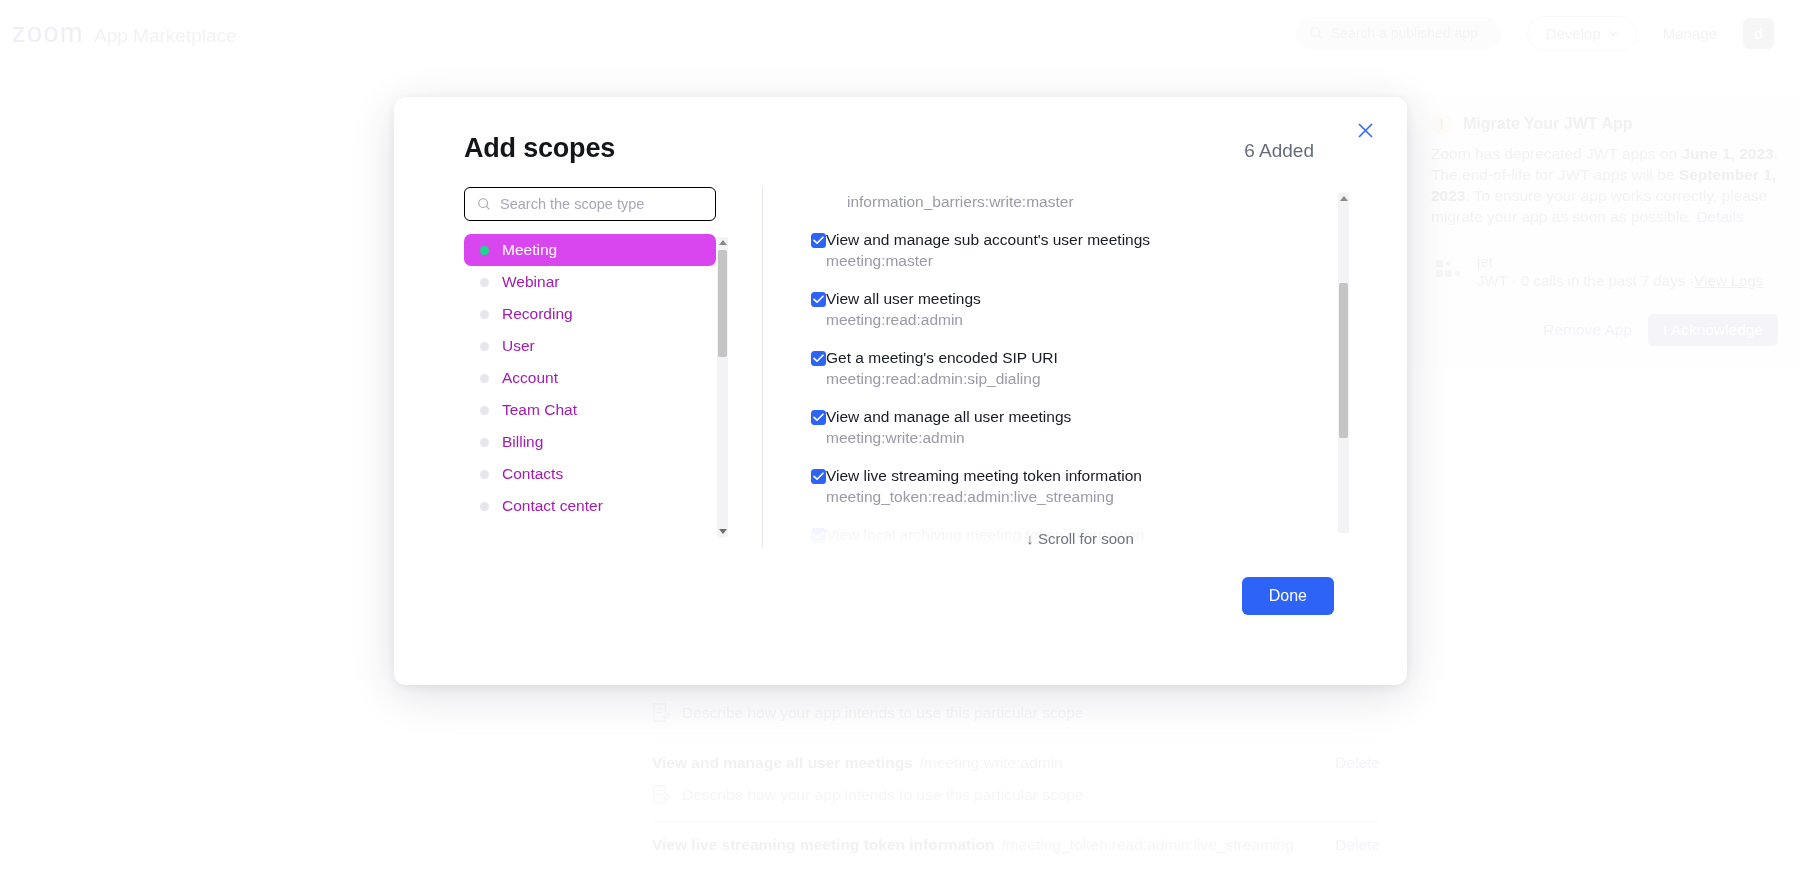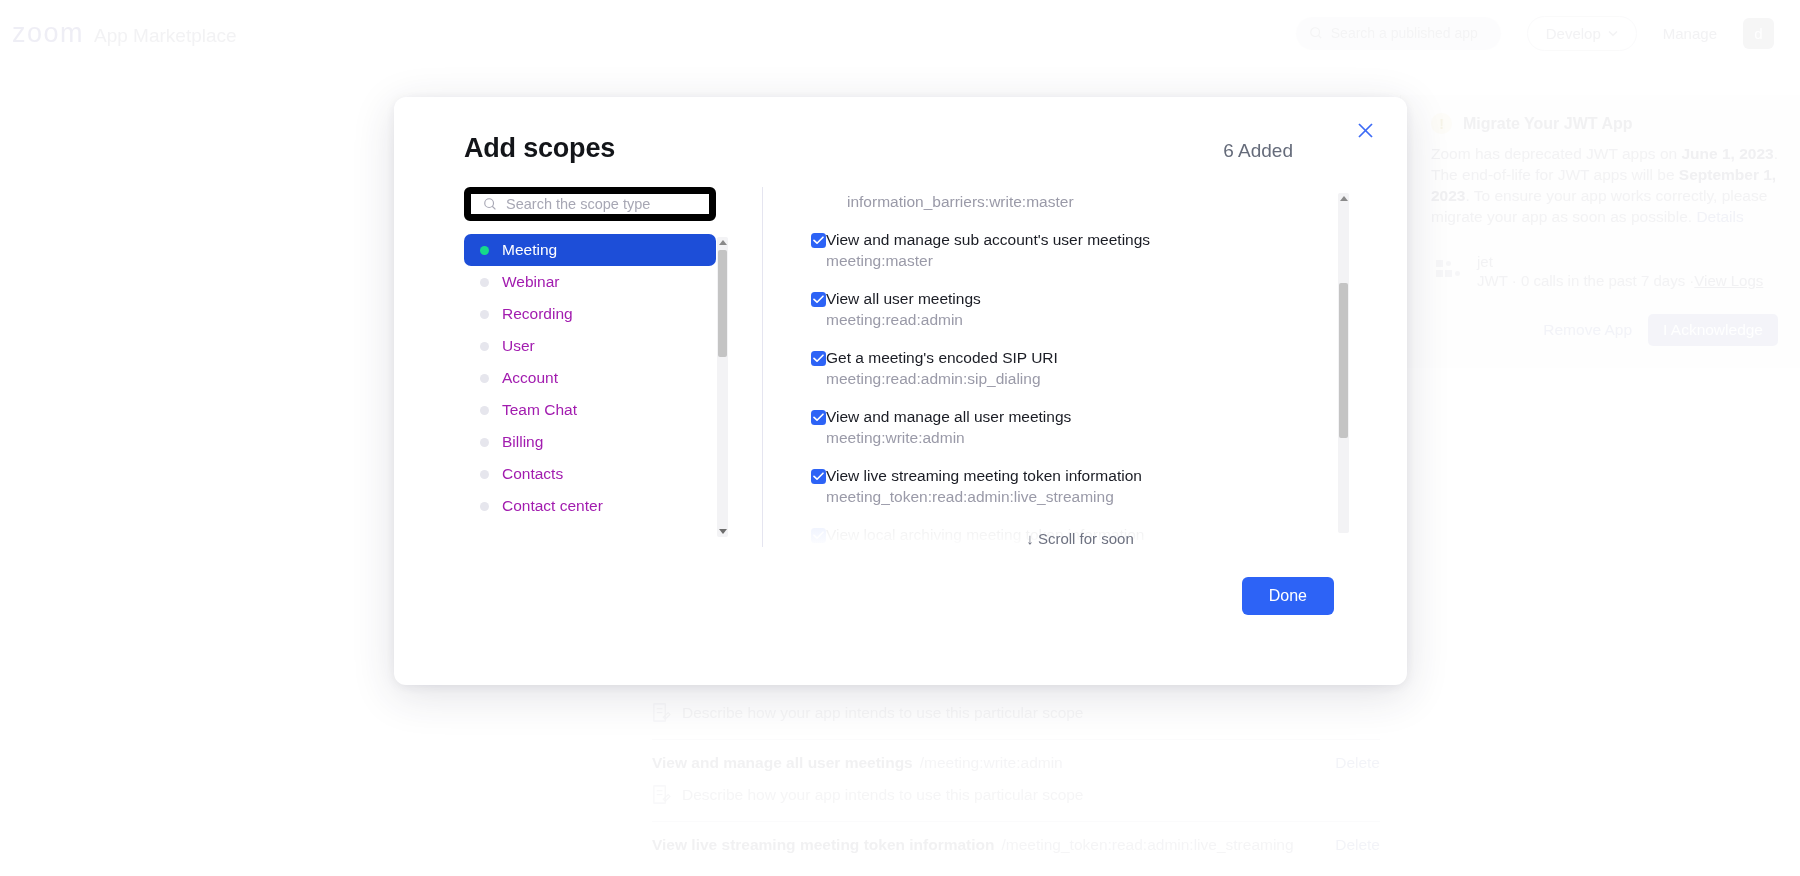--- a/index.html
+++ b/index.html
@@ -100,46 +100,46 @@
     position: absolute; left: 394px; top: 97px; width: 1013px; height: 588px;
     background: #ffffff; border-radius: 12px;
     box-shadow: 0 10px 44px rgba(40,40,70,0.14), 0 2px 10px rgba(40,40,70,0.07);
   }
   .modal-head { position: relative; height: 90px; }
   .modal-title {
     position: absolute; left: 70px; top: 36px;
     font-size: 27px; font-weight: bold; color: #131519; letter-spacing: -0.2px;
   }
   .added-count {
-    position: absolute; right: 114px; top: 43px;
+    position: absolute; right: 93px; top: 43px;
     font-size: 19px; color: #656b7a;
   }
   .close-btn {
     position: absolute; right: 27px; top: 18px;
     width: 30px; height: 30px; display: flex; align-items: center; justify-content: center;
     color: #3d6bf5; cursor: pointer;
   }
 
   .modal-body { display: flex; padding: 0 0 0 70px; height: 362px; }
 
   
   .left-col { width: 264px; position: relative; }
   .scope-search {
-    width: 252px; height: 34px; border: 7px solid #000000; border-radius: 6px;
+    width: 252px; height: 34px; border: 1px solid #000000; border-radius: 6px;
     display: flex; align-items: center; gap: 9px; padding: 0 12px;
     font-size: 14.5px; color: #a7a7b4;
   }
   .type-list { margin-top: 13px; position: relative; height: 305px; overflow: hidden; }
   .type-item {
     height: 32px; display: flex; align-items: center; gap: 13px;
     padding-left: 16px; border-radius: 7px; width: 252px;
     font-size: 15.5px; color: #a21caf; cursor: pointer;
   }
   .type-item .dot { width: 9px; height: 9px; border-radius: 50%; background: #e6e6ed; flex: 0 0 9px; }
-  .type-item.active { background: #1d4ed8; color: #ffffff; }
+  .type-item.active { background: #d946ef; color: #ffffff; }
   .type-item.active .dot { background: #16d98a; }
   .type-scroll {
     position: absolute; right: 0; top: 3px; width: 11px; height: 300px;
     background: #f3f3f5; border-radius: 2px;
   }
   .type-scroll .thumb {
     position: absolute; left: 1px; top: 13px; width: 9px; height: 107px;
     background: #c4c4c4; border-radius: 2px;
   }
   .arw { position: absolute; left: 2px; width: 0; height: 0; }

